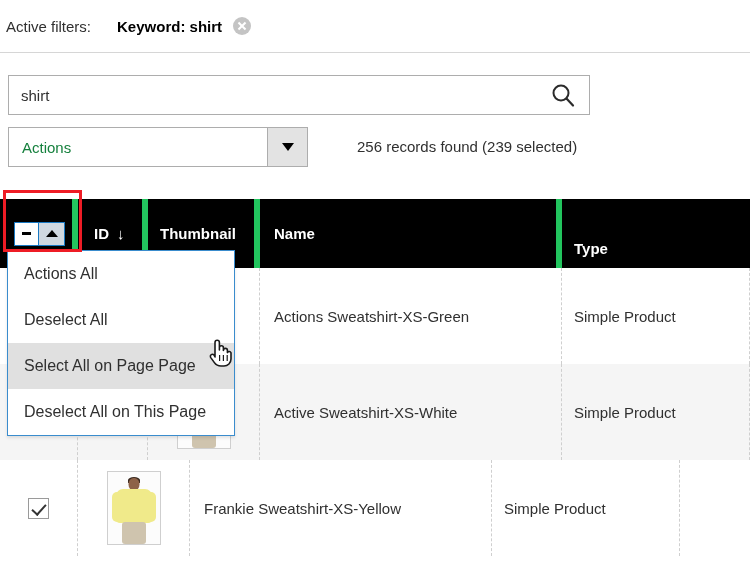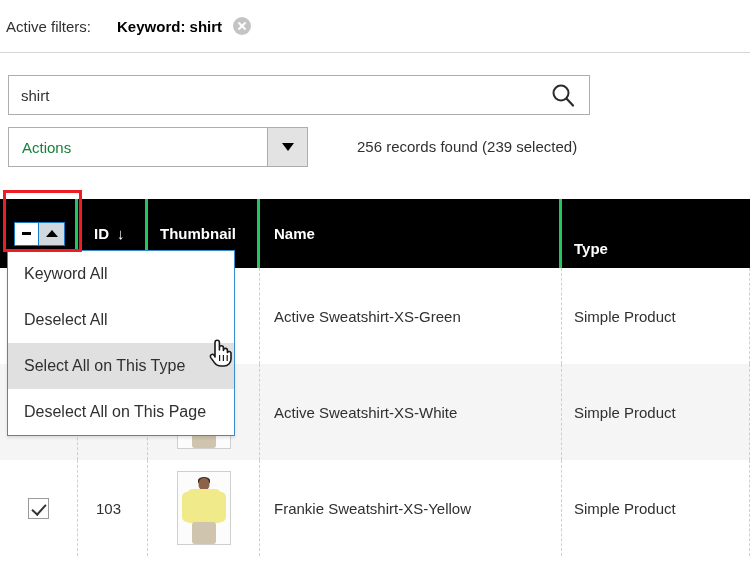--- a/index.html
+++ b/index.html
@@ -171,21 +171,21 @@
     background: #000000;
     height: 69px;
     color: #ffffff;
   }
   .grid-head .th {
     box-sizing: border-box;
     display: flex;
     align-items: center;
     font-size: 15px;
     font-weight: bold;
-    border-right: 3px solid #22c55e;
+    border-right: 6px solid #22c55e;
     position: relative;
   }
   .th.col-check  { width: 78px;  justify-content: flex-start; padding-left: 14px;}
   .th.col-id     { width: 70px;  padding-left: 16px; }
   .th.col-thumb  { width: 112px; padding-left: 12px; }
   .th.col-name   { width: 302px; padding-left: 14px; }
   .th.col-type   { width: 188px; padding-left: 12px; border-right: 0; margin-top: 30px; }
 
   #select-control {
     display: inline-flex;
@@ -438,21 +438,21 @@
       <span class="thumb">
         <span class="bg"></span>
           <span class="hair"></span>
           <span class="head"></span>
         <span class="sleeve-l" style="background:#9bbf8a"></span>
         <span class="sleeve-r" style="background:#9bbf8a"></span>
         <span class="body" style="background:#9bbf8a"></span>
         <span class="pants"></span>
       </span>
     </div>
-    <div class="td col-name">Active  Sweatshirt-XS-Green</div>
+    <div class="td col-name">Actions  Sweatshirt-XS-Green</div>
     <div class="td col-type">Simple Product</div>
   </div>
 
   <div class="grid-row alt">
     <div class="td col-check">
       <span class="row-checkbox checked"></span>
     </div>
     <div class="td col-id"></div>
     <div class="td col-thumb">
       <span class="thumb">
@@ -466,42 +466,41 @@
       </span>
     </div>
     <div class="td col-name">Active  Sweatshirt-XS-White</div>
     <div class="td col-type">Simple Product</div>
   </div>
 
   <div class="grid-row">
     <div class="td col-check">
       <span class="row-checkbox checked"></span>
     </div>
-    <div class="td col-id">103</div>
     <div class="td col-thumb">
       <span class="thumb">
         <span class="bg"></span>
           <span class="hair"></span>
           <span class="head"></span>
         <span class="sleeve-l" style="background:#f0ea8a"></span>
         <span class="sleeve-r" style="background:#f0ea8a"></span>
         <span class="body" style="background:#f0ea8a"></span>
         <span class="pants"></span>
       </span>
     </div>
     <div class="td col-name">Frankie  Sweatshirt-XS-Yellow</div>
     <div class="td col-type">Simple Product</div>
   </div>
 
 </div>
 
 <div id="select-menu">
-  <div class="menu-item">Keyword All</div>
+  <div class="menu-item">Actions All</div>
   <div class="menu-item">Deselect All</div>
-  <div class="menu-item active">Select All on This Type</div>
+  <div class="menu-item active">Select All on Page Page</div>
   <div class="menu-item">Deselect All on This Page</div>
 </div>
 
 <div id="red-annotation"></div>
 
 <svg id="mouse-cursor" viewBox="0 0 28 32">
   <path d="M9 21 L9 6.5 A2.2 2.2 0 0 1 13.4 6.5 L13.4 14 L13.4 11.8 A2 2 0 0 1 17.4 11.8 L17.4 14.4 A2 2 0 0 1 21.4 14.4 L21.4 16.6 A2 2 0 0 1 25 16.8 L25 23 A7 7 0 0 1 18 30 L15 30 A8 8 0 0 1 8.4 26.6 L4.6 21.4 A2.1 2.1 0 0 1 8 19 Z" fill="#ffffff" stroke="#1a1a1a" stroke-width="1.6" stroke-linejoin="round"></path>
   <line x1="13.6" y1="19" x2="13.6" y2="25" stroke="#1a1a1a" stroke-width="1.2"></line>
   <line x1="17.4" y1="19" x2="17.4" y2="25" stroke="#1a1a1a" stroke-width="1.2"></line>
   <line x1="21.2" y1="19" x2="21.2" y2="25" stroke="#1a1a1a" stroke-width="1.2"></line>

